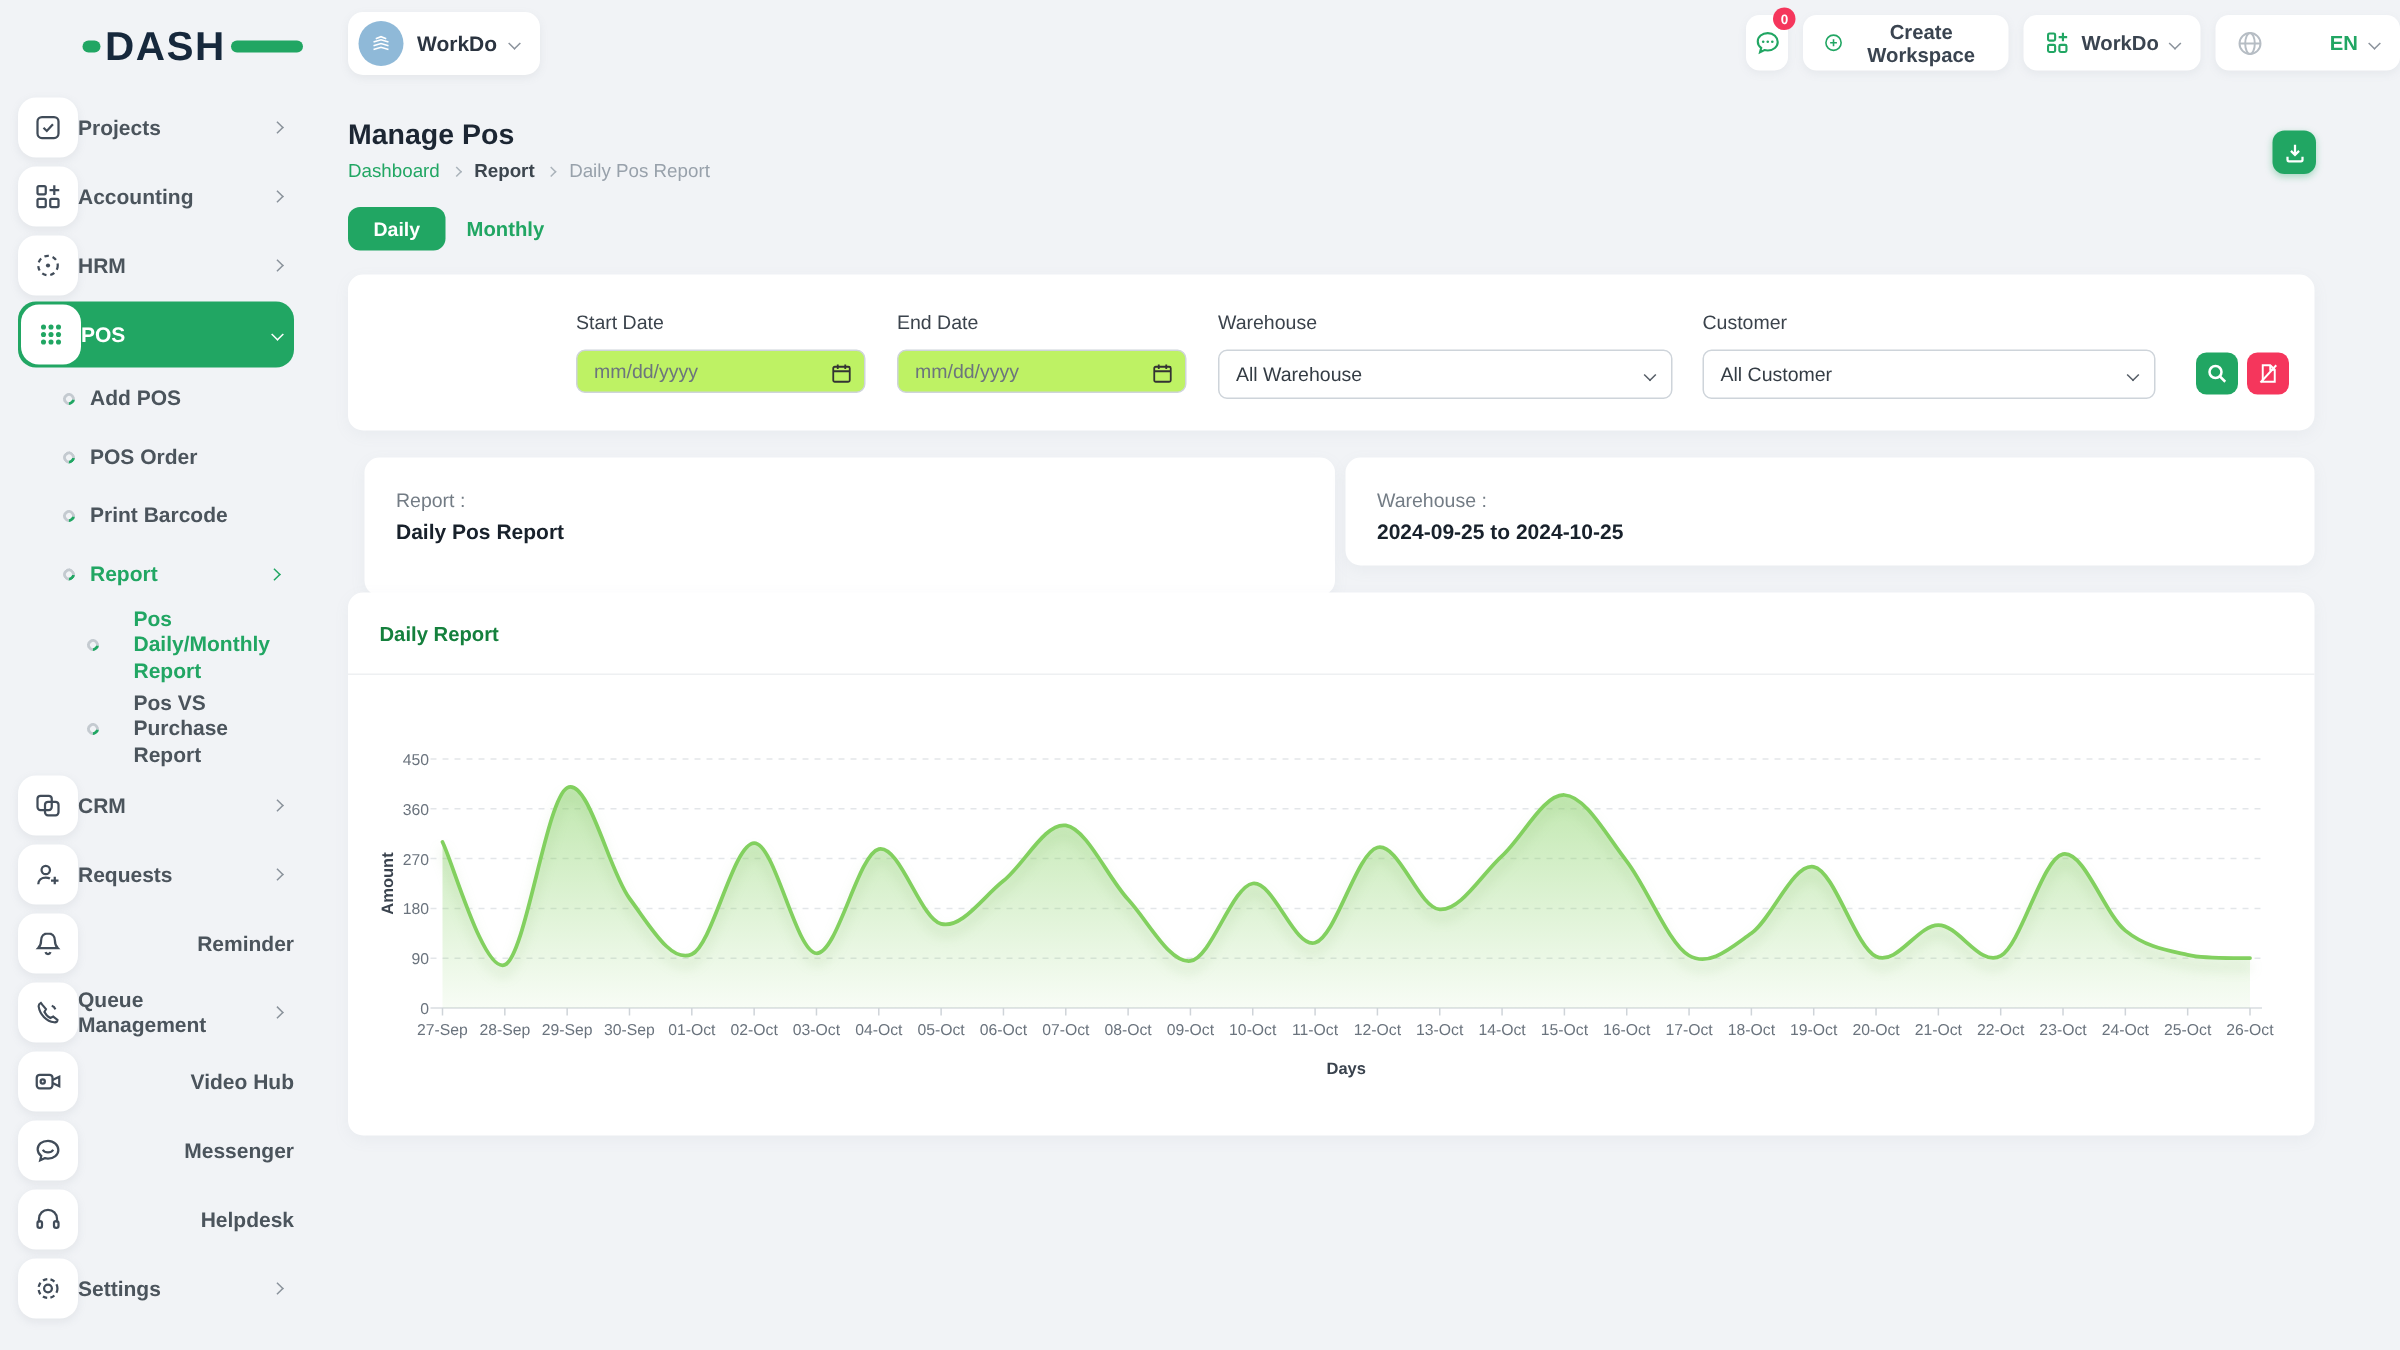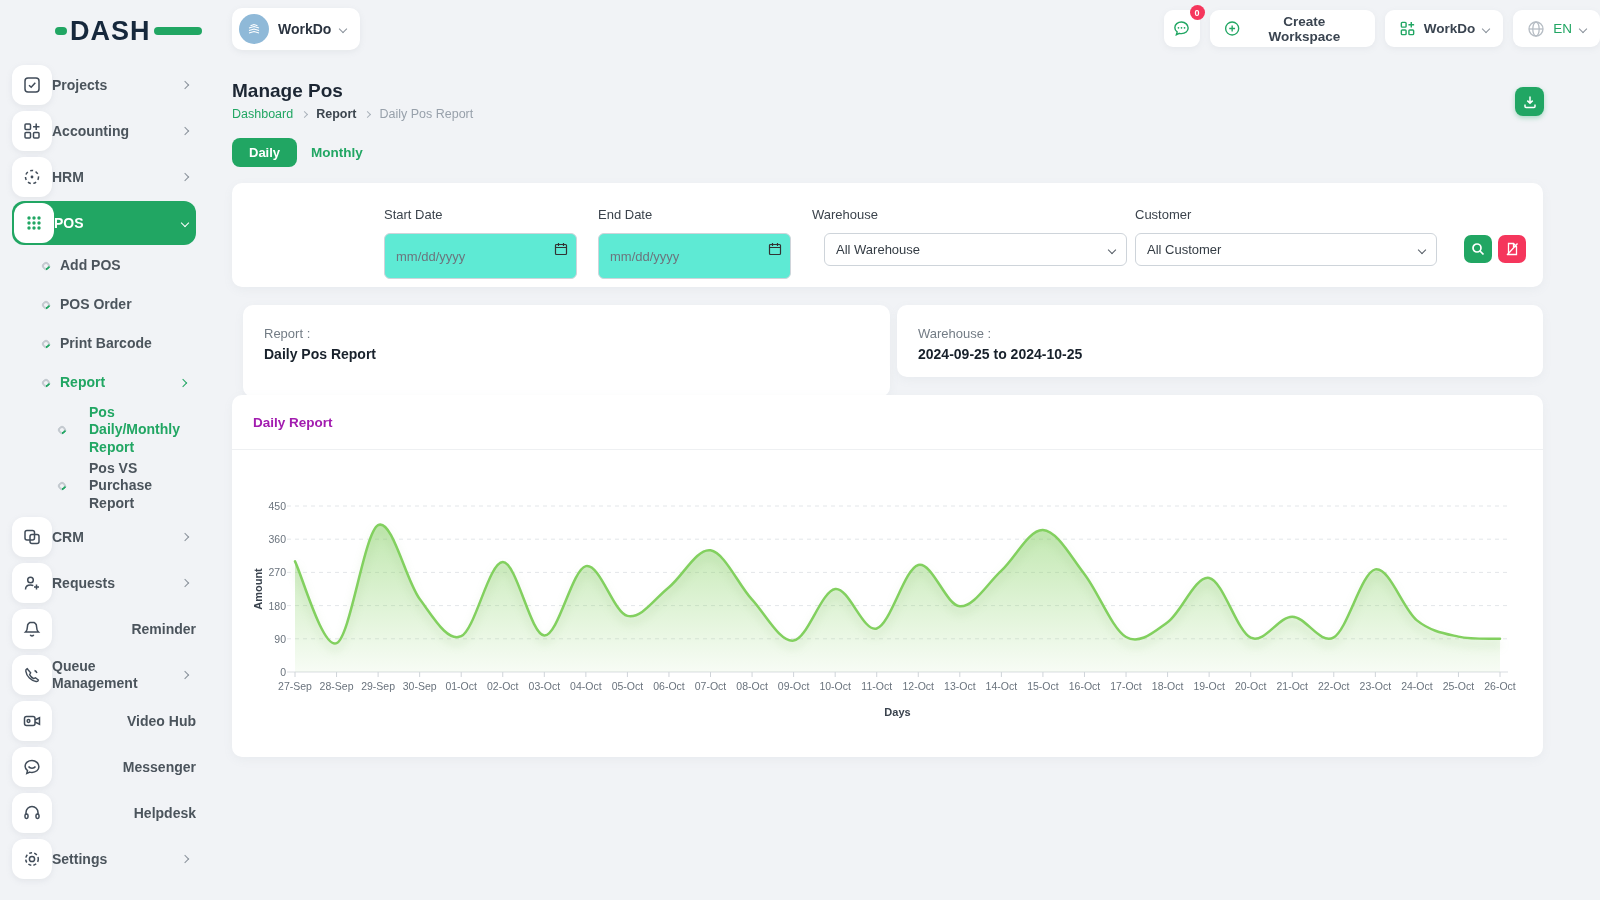--- a/index.html
+++ b/index.html
@@ -30,21 +30,21 @@
   .ws-avatar{width:30px;height:30px;border-radius:50%;background:var(--avatar-blue);display:flex;align-items:center;justify-content:center;}
   .ws-name{font-size:14px;font-weight:700;color:#2b3440;}
 
   .header-right{position:absolute;left:1164px;top:10px;display:flex;align-items:center;gap:10px;}
   .hbtn{background:#fff;border:none;border-radius:9px;height:37px;display:flex;align-items:center;gap:8px;
     padding:0 14px;font-size:13.5px;font-weight:600;color:#3a4450;box-shadow:0 2px 6px rgba(140,150,160,.10);cursor:pointer;
     font-family:"Liberation Sans","DejaVu Sans",sans-serif;}
   .hbtn.icon-only{width:37px;padding:0;justify-content:center;position:relative;}
   .badge{position:absolute;top:-5px;right:-5px;min-width:15px;height:15px;border-radius:8px;background:var(--danger);
     color:#fff;font-size:9px;font-weight:700;display:flex;align-items:center;justify-content:center;padding:0 3px;}
-  .lang-label{color:var(--accent);font-weight:400;}
+  .lang-label{color:var(--accent);font-weight:700;margin-left:36px;}
 
   .chev{display:inline-block;width:6px;height:6px;border-right:1.8px solid #8a929b;border-bottom:1.8px solid #8a929b;}
   .chev.right{transform:rotate(-45deg);}
   .chev.down{transform:rotate(45deg);}
   .chev.white{border-color:#fff;}
   .chev.green{border-color:var(--accent);}
 
   
   .sidebar{position:absolute;left:12px;top:62px;width:184px;display:flex;flex-direction:column;}
   .nav-item{height:46px;display:flex;align-items:center;cursor:pointer;justify-content:space-between;}
@@ -75,37 +75,37 @@
 
   .tabs{position:absolute;left:232px;top:138px;display:flex;align-items:center;gap:14px;}
   .tab-pill{background:var(--accent);color:#fff;border:none;border-radius:8px;padding:7px 17px;font-size:13px;font-weight:600;cursor:pointer;
     font-family:"Liberation Sans","DejaVu Sans",sans-serif;}
   .tab-link{background:none;border:none;color:var(--accent);font-size:13.5px;font-weight:600;cursor:pointer;
     font-family:"Liberation Sans","DejaVu Sans",sans-serif;}
 
   .card{position:absolute;background:var(--card);border-radius:10px;box-shadow:0 3px 10px rgba(140,150,160,.08);}
   .filter-card{left:232px;top:183px;width:1311px;height:104px;}
   .f-label{position:absolute;top:24px;font-size:13px;color:#3b434c;}
-  .f-input{position:absolute;top:50px;height:46px;border:1px solid var(--border);border-radius:6px;background:#5eead4;
+  .f-input{position:absolute;top:50px;height:29px;border:1px solid var(--border);border-radius:6px;background:#bef264;
     font-size:13px;color:#6c757d;padding:0 30px 0 11px;font-family:"Liberation Sans","DejaVu Sans",sans-serif;width:193px;}
   .f-input::placeholder{color:#6c757d;}
   .f-icon{position:absolute;top:59px;pointer-events:none;color:#333;}
   .f-select{position:absolute;top:50px;height:33px;border:1px solid var(--border);border-radius:6px;background:#fff;
     display:flex;align-items:center;padding:0 11px;font-size:13px;color:#343c44;cursor:pointer;}
   .f-select .chev{margin-left:auto;border-color:#555d66;}
   .sq-btn{position:absolute;top:52px;width:28px;height:28px;border:none;border-radius:7px;display:flex;align-items:center;justify-content:center;cursor:pointer;}
   .sq-btn.green{background:var(--accent);}
   .sq-btn.pink{background:var(--danger);}
 
   .sum-label{font-size:13px;color:#737c85;margin-bottom:5px;}
   .sum-value{font-size:14px;font-weight:700;color:#18212b;}
   .sum-inner{padding:21px 0 0 21px;}
 
   .chart-card{left:232px;top:395px;width:1311px;height:362px;}
-  .chart-title{padding:20px 0 0 21px;font-size:13.5px;font-weight:700;color:#a21caf;}
+  .chart-title{padding:20px 0 0 21px;font-size:13.5px;font-weight:700;color:#15803d;}
   .chart-divider{margin-top:19px;border-bottom:1px solid #eef0f2;}
   .chart-svg{position:absolute;left:18px;top:64px;}
   .tick-label{font-size:10.5px;fill:#6a737d;}
   .axis-label{font-size:11px;font-weight:bold;fill:#39424d;}
 </style>
 </head>
 <body>
 
 <div class="stage">
 
@@ -388,21 +388,21 @@
     <span class="f-label" style="left:366px">End Date</span>
     <input class="f-input" style="left: 366px;" type="text" placeholder="mm/dd/yyyy">
     <svg class="f-icon" style="left:536px" width="14" height="14" viewBox="0 0 14 14">
       <g stroke="#333" stroke-width="1.2" fill="none">
           <rect x="1.5" y="2.5" width="11" height="10" rx="1"></rect>
           <path d="M4.5 1 V4 M9.5 1 V4 M1.5 5.5 H12.5"></path>
         </g>
     </svg>
 
     <span class="f-label" style="left:580px">Warehouse</span>
-    <div class="f-select" style="left:592px;width:303px">
+    <div class="f-select" style="left:580px;width:303px">
       <span>All Warehouse</span>
       <span class="chev down"></span>
     </div>
 
     <span class="f-label" style="left:903px">Customer</span>
     <div class="f-select" style="left:903px;width:302px">
       <span>All Customer</span>
       <span class="chev down"></span>
     </div>
 

